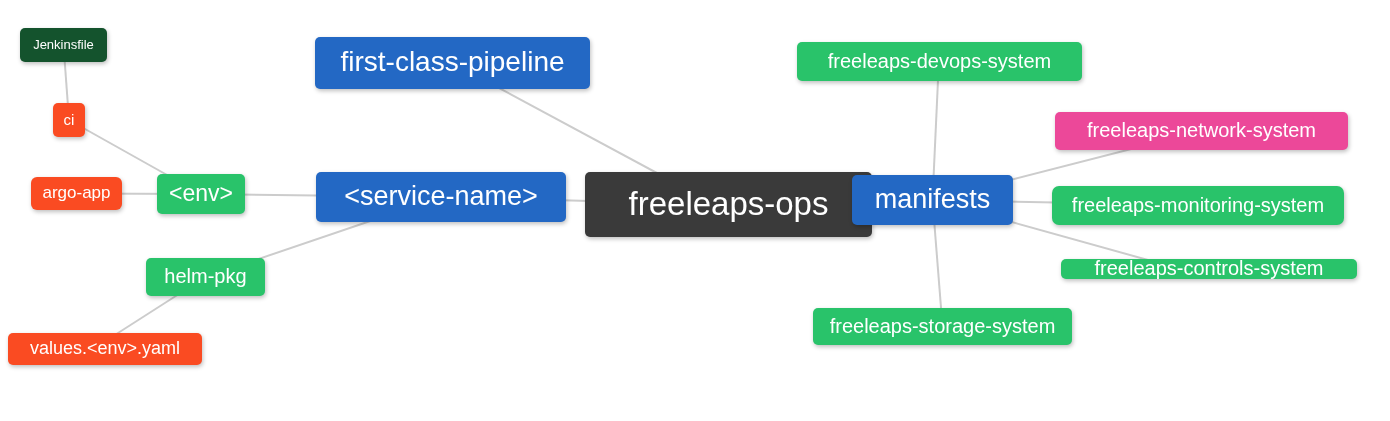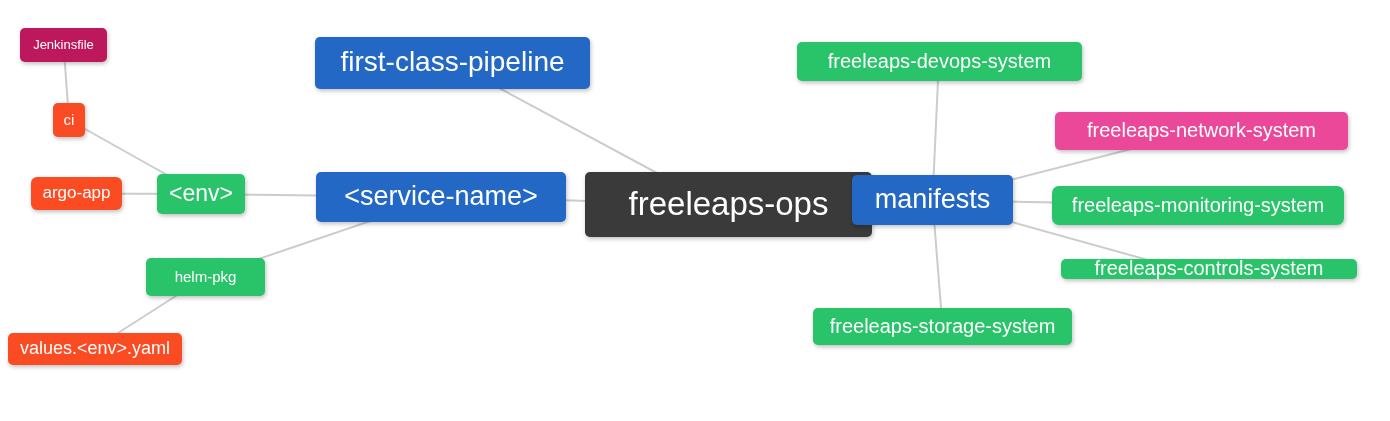--- a/index.html
+++ b/index.html
@@ -57,36 +57,36 @@
       <line x1="452.5" y1="63" x2="715.5" y2="204.5" stroke="#cccccc" stroke-width="2"></line>
       <line x1="441" y1="197" x2="715.5" y2="204.5" stroke="#cccccc" stroke-width="2"></line>
       <line x1="715.5" y1="204.5" x2="932.5" y2="200" stroke="#cccccc" stroke-width="2"></line>
       <line x1="932.5" y1="200" x2="939.5" y2="47.5" stroke="#cccccc" stroke-width="2"></line>
       <line x1="932.5" y1="200" x2="1201.5" y2="131" stroke="#cccccc" stroke-width="2"></line>
       <line x1="932.5" y1="200" x2="1214" y2="205.5" stroke="#cccccc" stroke-width="2"></line>
       <line x1="932.5" y1="200" x2="1209" y2="277" stroke="#cccccc" stroke-width="2"></line>
       <line x1="932.5" y1="200" x2="942.5" y2="326.5" stroke="#cccccc" stroke-width="2"></line>
     </svg>
   <div>
-      <div class="node" style="left: 20px; top: 28px; width: 87px; height: 34px; background: #be185d; font-size: 13px; color: rgb(255, 255, 255);">
+      <div class="node" style="left: 20px; top: 28px; width: 87px; height: 34px; background: #14532d; font-size: 13px; color: rgb(255, 255, 255);">
         <span>Jenkinsfile</span>
       </div>
       <div class="node" style="left: 53px; top: 103px; width: 32px; height: 34px; background: rgb(250, 75, 34); font-size: 15px; color: rgb(255, 255, 255);">
         <span>ci</span>
       </div>
       <div class="node" style="left: 31px; top: 177px; width: 91px; height: 33px; background: rgb(250, 75, 34); font-size: 17px; color: rgb(255, 255, 255); border-radius: 6px;">
         <span>argo-app</span>
       </div>
       <div class="node" style="left: 157px; top: 174px; width: 88px; height: 40px; background: rgb(41, 195, 106); font-size: 23px; color: rgb(255, 255, 255);">
         <span>&lt;env&gt;</span>
       </div>
-      <div class="node" style="left: 146px; top: 258px; width: 119px; height: 38px; background: rgb(41, 195, 106); font-size: 15px; color: rgb(255, 255, 255);">
+      <div class="node" style="left: 146px; top: 258px; width: 119px; height: 38px; background: rgb(41, 195, 106); font-size: 20px; color: rgb(255, 255, 255);">
         <span>helm-pkg</span>
       </div>
-      <div class="node" style="left: 8px; top: 333px; width: 174px; height: 32px; background: rgb(250, 75, 34); font-size: 18px; color: rgb(255, 255, 255);">
+      <div class="node" style="left: 8px; top: 333px; width: 194px; height: 32px; background: rgb(250, 75, 34); font-size: 18px; color: rgb(255, 255, 255);">
         <span>values.&lt;env&gt;.yaml</span>
       </div>
       <div class="node" style="left: 315px; top: 37px; width: 275px; height: 52px; background: rgb(35, 104, 196); font-size: 28px; color: rgb(255, 255, 255);">
         <span>first-class-pipeline</span>
       </div>
       <div class="node" style="left: 316px; top: 172px; width: 250px; height: 50px; background: rgb(35, 104, 196); font-size: 27px; color: rgb(255, 255, 255);">
         <span>&lt;service-name&gt;</span>
       </div>
       <div class="node" style="left: 585px; top: 172px; width: 287px; height: 65px; background: rgb(58, 58, 58); font-size: 33px; color: rgb(255, 255, 255);">
         <span>freeleaps-ops</span>

